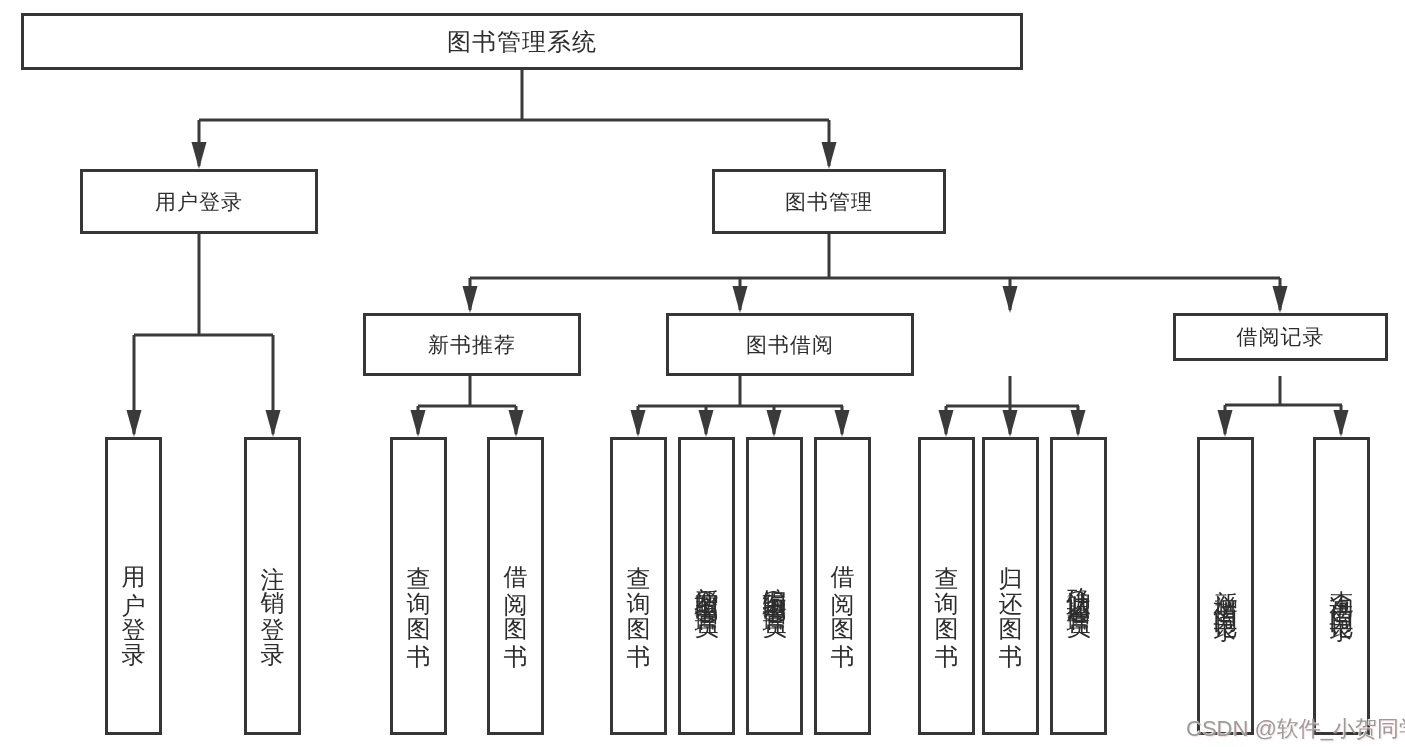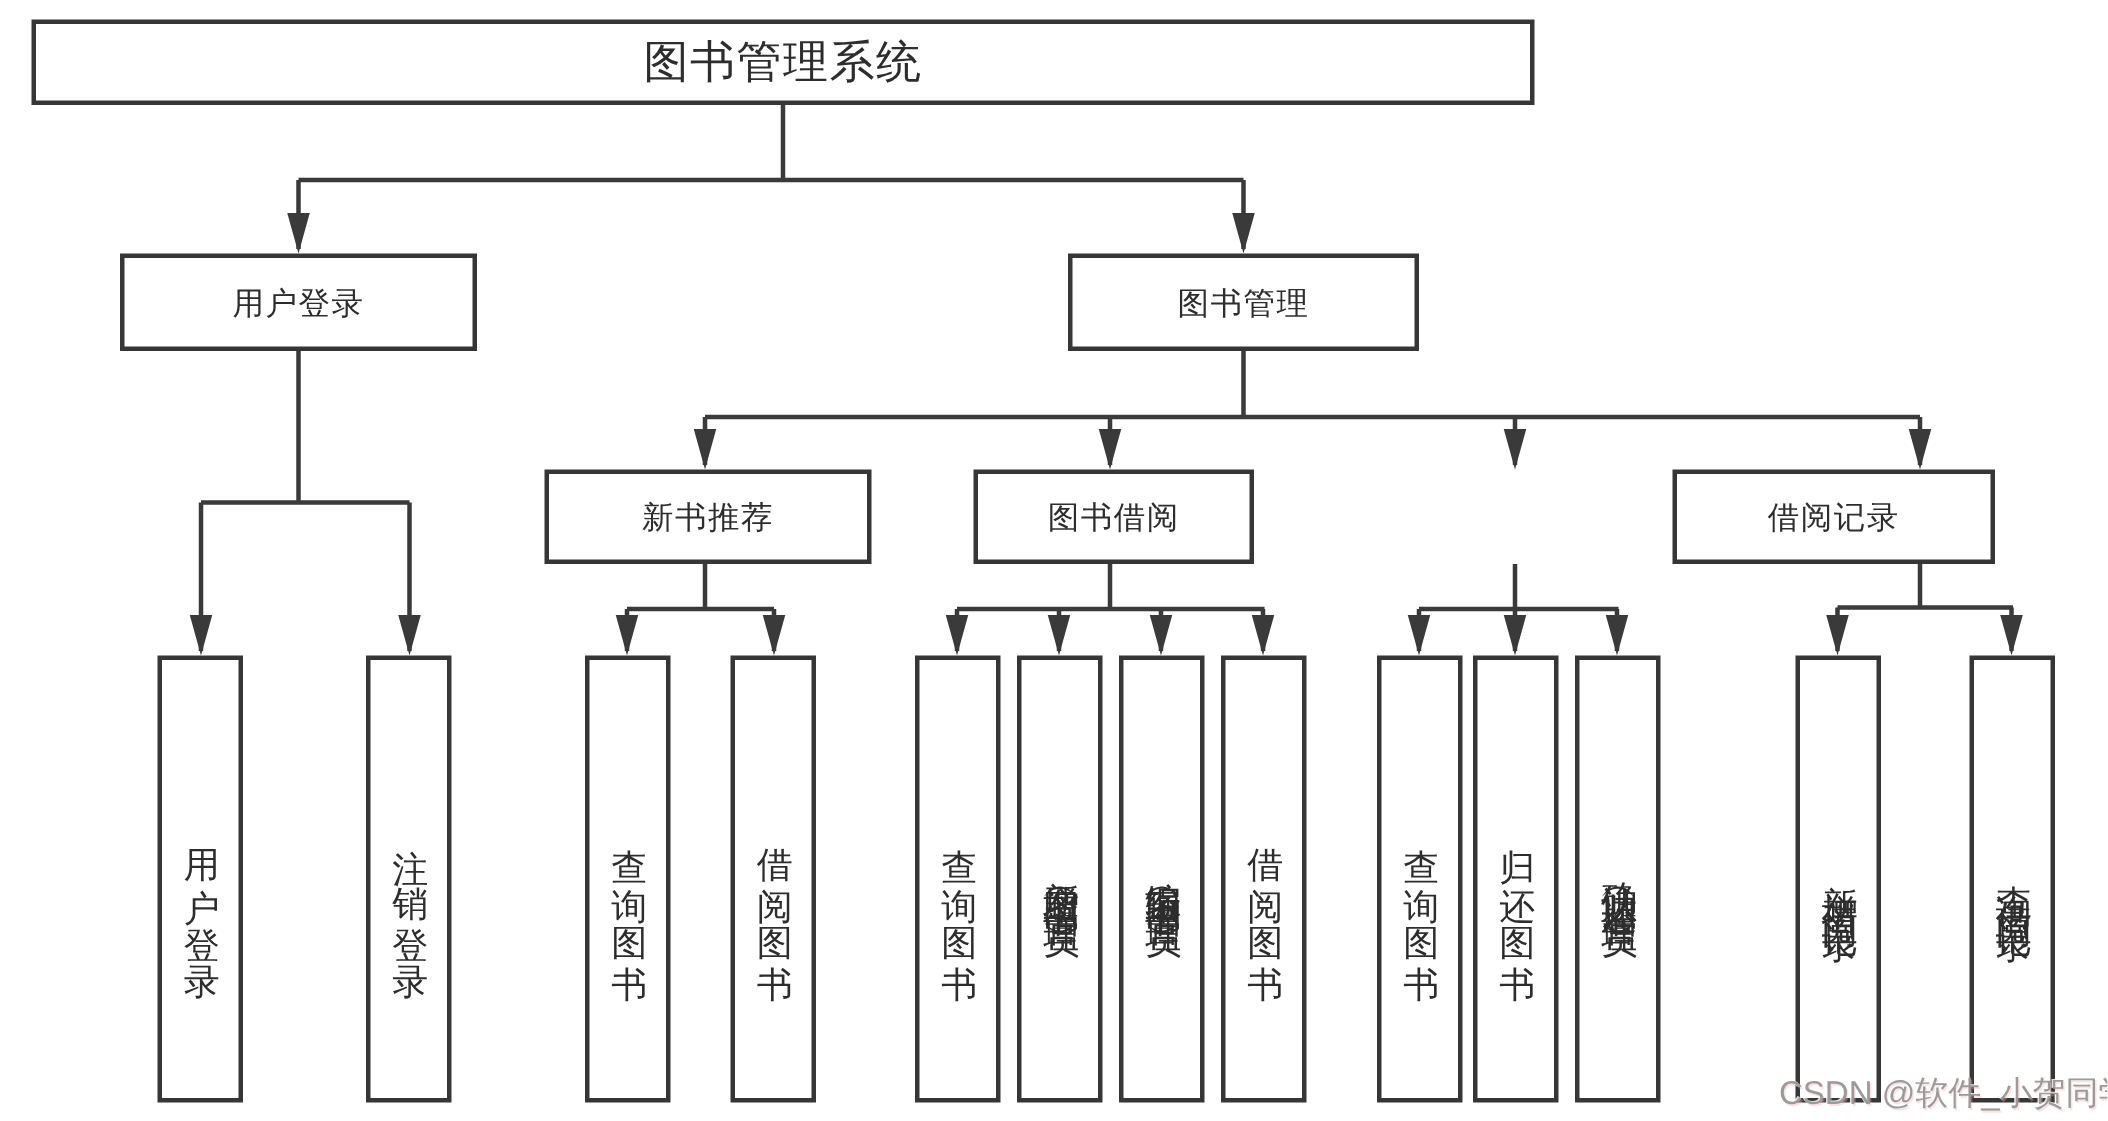--- a/index.html
+++ b/index.html
@@ -13,21 +13,21 @@
   .connectors{position:absolute;left:0;top:0;width:1405px;height:747px;}
   .node{
     position:absolute;
     box-sizing:border-box;
     border:3px solid #363636;
     background:#ffffff;
     display:flex;align-items:center;justify-content:center;
     color:#2d2d2d;
   }
   .hlabel{font-size:21px;letter-spacing:1px;white-space:nowrap;}
-  .lvl1 .hlabel{font-size:30px;}
+  .lvl1 .hlabel{font-size:24px;}
   .leaf{width:57px;height:298px;}
   .vtext{
     writing-mode:vertical-rl;
     text-orientation:mixed;
     font-size:24px;
     line-height:1;
     white-space:nowrap;
   }
   .ls-wide{letter-spacing:26px;margin-top:26px;}   
   .ls-mid{letter-spacing:6px;margin-top:6px;}      
@@ -93,24 +93,24 @@
   <div class="node" style="left:80px;top:169px;width:238px;height:65px">
     <span class="hlabel">用户登录</span>
   </div>
   <div class="node" style="left:712px;top:169px;width:234px;height:65px">
     <span class="hlabel">图书管理</span>
   </div>
 
   <div class="node" style="left:363px;top:313px;width:218px;height:63px">
     <span class="hlabel">新书推荐</span>
   </div>
-  <div class="node" style="left:649px;top:313px;width:187px;height:63px">
+  <div class="node" style="left:666px;top:313px;width:248px;height:63px">
     <span class="hlabel">图书借阅</span>
   </div>
-  <div class="node" style="left:1115px;top:313px;width:215px;height:63px">
+  <div class="node" style="left:1173px;top:313px;width:215px;height:48px">
     <span class="hlabel">借阅记录</span>
   </div>
 
   <div class="node leaf" style="left:105px;top:437px">
     <span class="vtext ls-wide">用户登录</span>
   </div>
   <div class="node leaf" style="left:244px;top:437px">
     <span class="vtext ls-wide">注销登录</span>
   </div>
 

